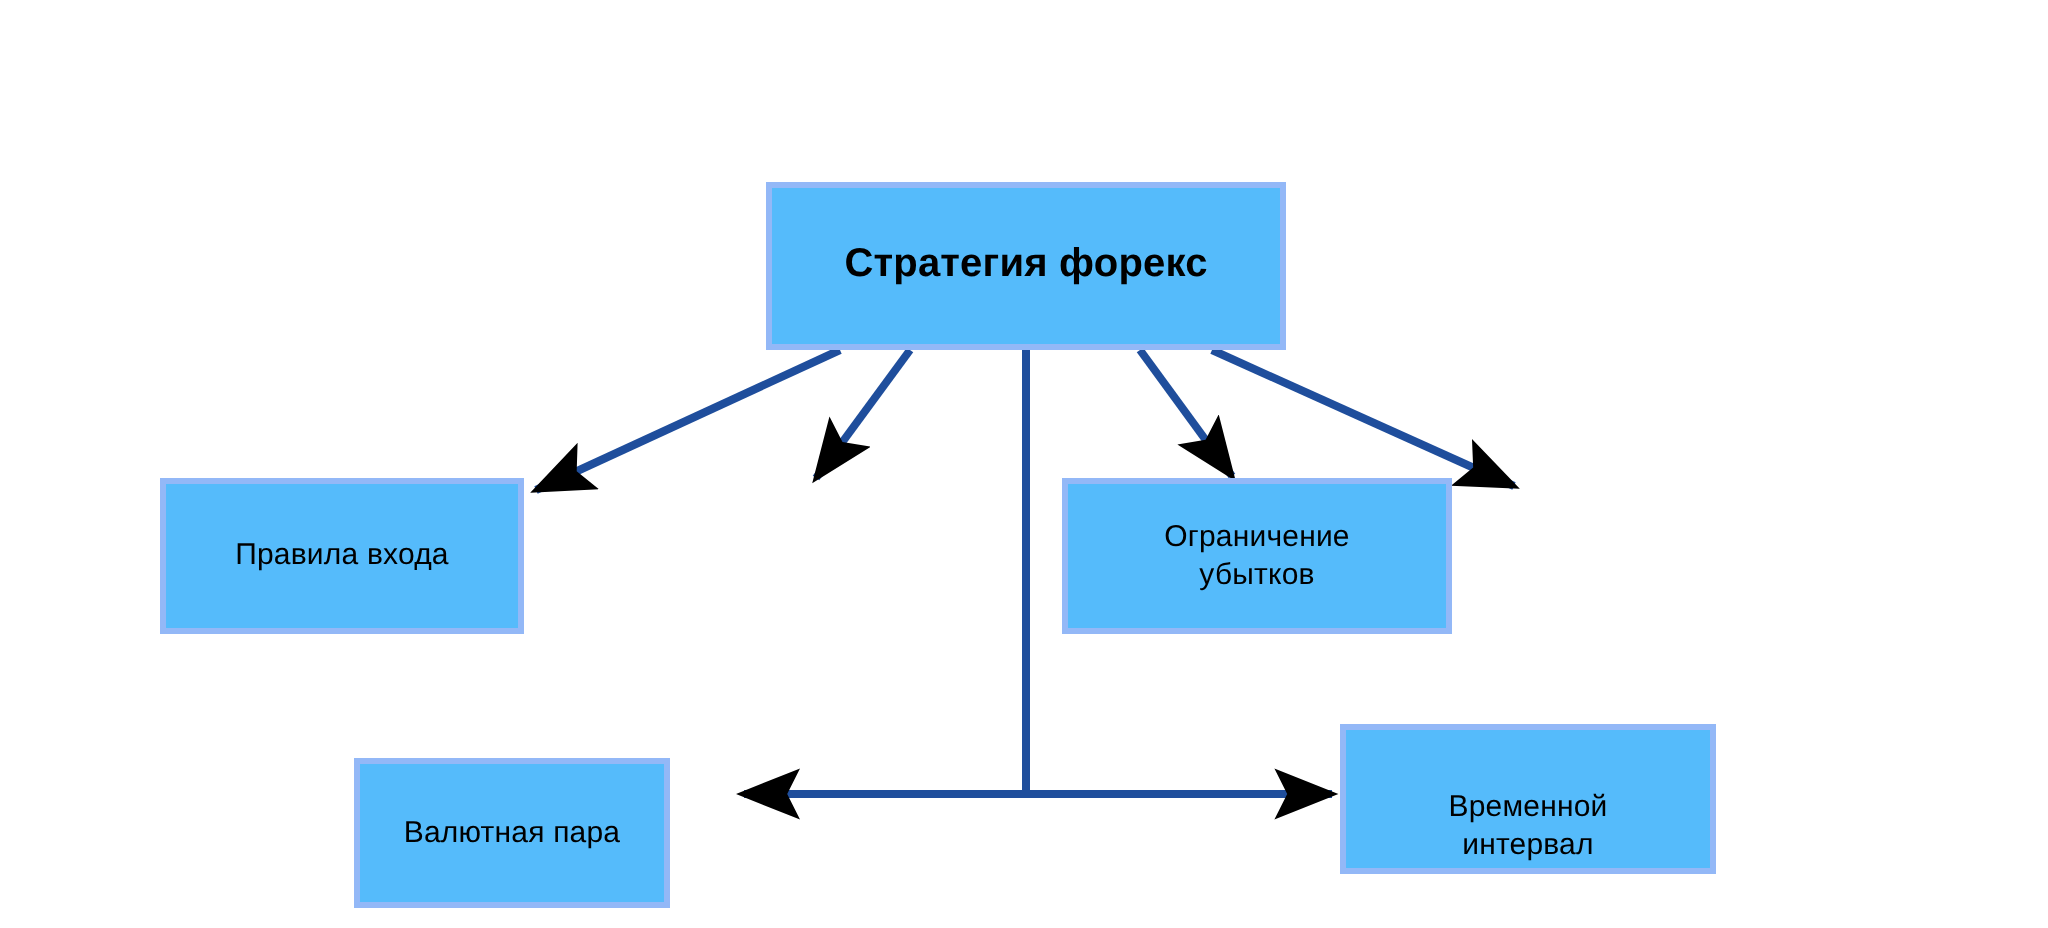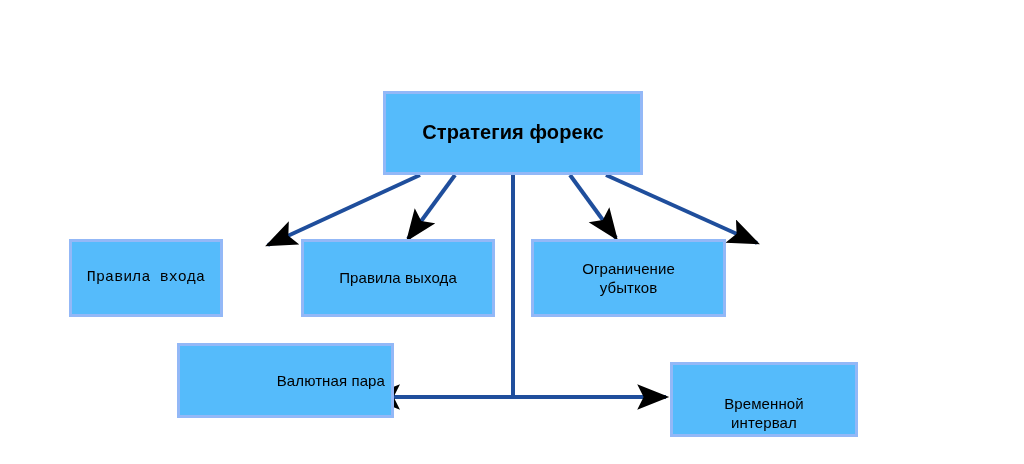--- a/index.html
+++ b/index.html
@@ -41,25 +41,24 @@
   }
   #node-root {
     left: 383px;
     top: 74px;
     width: 260px;
     height: 84px;
     font-size: 20px;
     font-weight: bold;
   }
   #node-entry {
-    left: 69px;
+    left: 80px;
     top: 222px;
-    width: 154px;
+    width: 182px;
     height: 78px;
-    font-family: Liberation Mono, monospace;
   }
   #node-exit {
     left: 301px;
     top: 222px;
     width: 194px;
     height: 78px;
   }
   #node-stoploss {
     left: 531px;
     top: 222px;
@@ -67,24 +66,23 @@
     height: 78px;
   }
   #node-volume {
     left: 763px;
     top: 222px;
     width: 197px;
     height: 78px;
   }
   #node-pair {
     left: 177px;
-    top: 326px;
-    width: 217px;
+    top: 362px;
+    width: 158px;
     height: 75px;
-    justify-content: flex-end;
   }
   #node-timeframe {
     left: 670px;
     top: 345px;
     width: 188px;
     height: 75px;
     align-items: flex-end;
   }
   #edges {
     position: absolute;
@@ -121,23 +119,20 @@
   </svg>
 
   <div class="node" id="node-root">
     <span class="node-label">Стратегия форекс</span>
   </div>
 
   <div class="node" id="node-entry">
     <span class="node-label">Правила входа</span>
   </div>
 
-  <div class="node" id="node-exit">
-    <span class="node-label">Правила выхода</span>
-  </div>
 
   <div class="node" id="node-stoploss">
     <span class="node-label">Ограничение
 убытков</span>
   </div>
 
 
   <div class="node" id="node-pair">
     <span class="node-label">Валютная пара</span>
   </div>

